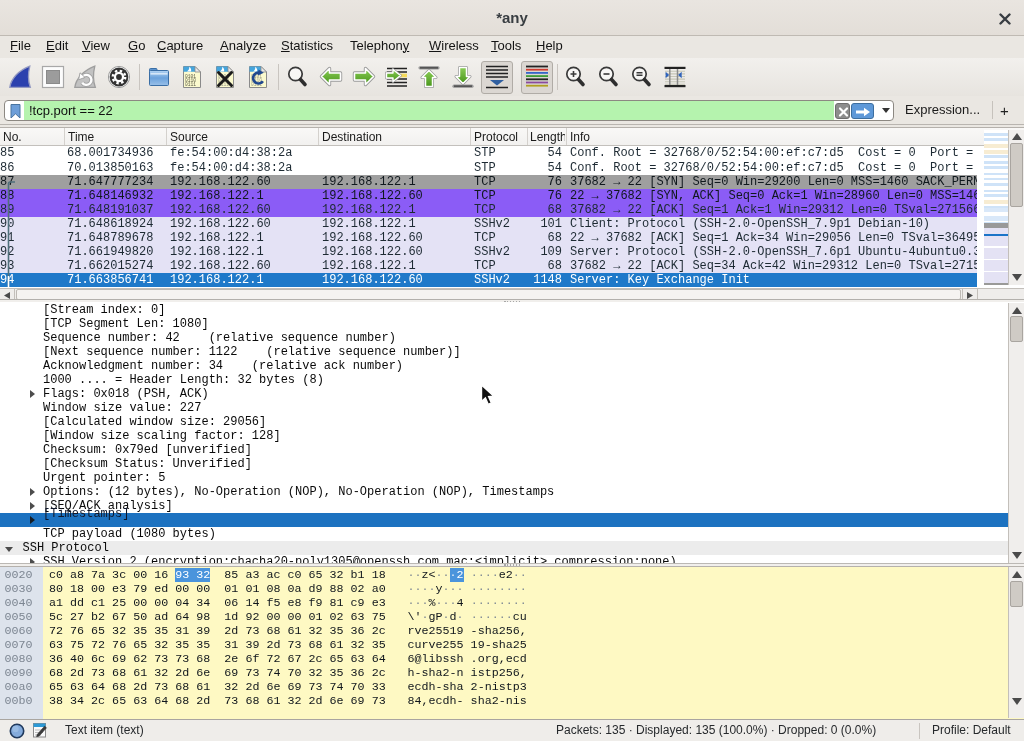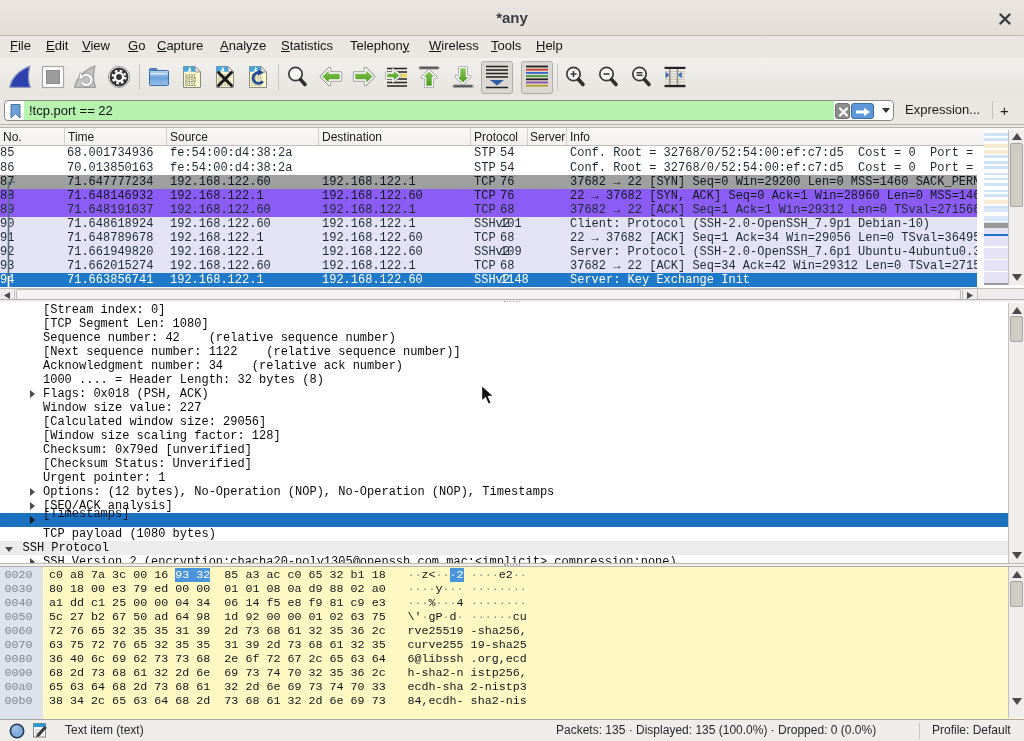--- a/index.html
+++ b/index.html
@@ -40,21 +40,21 @@
   .hc{position:absolute;top:1px;height:16px;line-height:16px;}
   .hdiv{position:absolute;top:0;width:1px;height:17px;background:#d4d1cd;}
   .prow{position:absolute;left:0;width:977px;height:14.1px;line-height:14.1px;
     font-family:"Liberation Mono",monospace;font-size:12px;color:#1d2a33;overflow:hidden;}
   .prow span{position:absolute;top:0;height:14.1px;line-height:14.2px;white-space:pre;}
   .c-no{left:0;width:62px;text-align:left;}
   .c-t{left:67px;}
   .c-s{left:170px;}
   .c-d{left:322px;}
   .c-p{left:474px;}
-  .c-l{left:500px;width:62px;text-align:left;}
+  .c-l{left:500px;width:62px;text-align:right;}
   .c-i{left:570px;}
   
   #dpane{left:0;top:303px;width:1024px;height:260px;background:#fff;overflow:hidden;}
   .dl{position:absolute;left:43px;height:14px;line-height:14px;white-space:pre;
     font-family:"Liberation Mono",monospace;font-size:12px;color:#0a0a0a;}
   .tri{position:absolute;width:0;height:0;border-left:5px solid #4c4c4c;
     border-top:4px solid transparent;border-bottom:4px solid transparent;}
   .trid{position:absolute;width:0;height:0;border-top:5px solid #4c4c4c;
     border-left:4px solid transparent;border-right:4px solid transparent;}
   
@@ -289,21 +289,21 @@
   <div id="plus">+</div>
 </div>
 
 <div id="plist" class="abs">
   <div id="phead">
     <div class="hc" style="left:3px">No.</div>
     <div class="hc" style="left:68px">Time</div>
     <div class="hc" style="left:170px">Source</div>
     <div class="hc" style="left:322px">Destination</div>
     <div class="hc" style="left:474px">Protocol</div>
-    <div class="hc" style="left:530px;width:35px;overflow:hidden;">Server</div>
+    <div class="hc" style="left:530px;width:35px;overflow:hidden;">Length</div>
     <div class="hc" style="left:570px">Info</div>
     <div class="hdiv" style="left:64px"></div>
     <div class="hdiv" style="left:166px"></div>
     <div class="hdiv" style="left:318px"></div>
     <div class="hdiv" style="left:470px"></div>
     <div class="hdiv" style="left:527px"></div>
     <div class="hdiv" style="left:566px"></div>
   </div>
   <div id="prows">
     <div class="prow" style="top:18.4px;background:#fff">
@@ -450,21 +450,21 @@
   <div class="dl" style="top:42.5px">[Next sequence number: 1122    (relative sequence number)]</div>
   <div class="dl" style="top:56.5px">Acknowledgment number: 34    (relative ack number)</div>
   <div class="dl" style="top:70.5px">1000 .... = Header Length: 32 bytes (8)</div>
   <div class="tri" style="left:30px;top:87.5px"></div>
   <div class="dl" style="top:84.5px">Flags: 0x018 (PSH, ACK)</div>
   <div class="dl" style="top:98.5px">Window size value: 227</div>
   <div class="dl" style="top:112.5px">[Calculated window size: 29056]</div>
   <div class="dl" style="top:126.5px">[Window size scaling factor: 128]</div>
   <div class="dl" style="top:140.5px">Checksum: 0x79ed [unverified]</div>
   <div class="dl" style="top:154.5px">[Checksum Status: Unverified]</div>
-  <div class="dl" style="top:168.5px">Urgent pointer: 1</div>
+  <div class="dl" style="top:168.5px">Urgent pointer: 5</div>
   <div class="tri" style="left:30px;top:185.5px"></div>
   <div class="dl" style="top:182.5px">Options: (12 bytes), No-Operation (NOP), No-Operation (NOP), Timestamps</div>
   <div class="tri" style="left:30px;top:199.5px"></div>
   <div class="dl" style="top:196.5px">[SEQ/ACK analysis]</div>
   <div style="position:absolute;left:0;top:210.5px;width:1008px;height:14px;background:#1d72c0;"></div>
   <div class="tri" style="left:30px;top:213.5px;border-left-color:#161d24"></div>
   <div class="dl" style="top:205px;color:#0f172a">[Timestamps]</div>
   <div class="dl" style="top:224.5px">TCP payload (1080 bytes)</div>
   <div style="position:absolute;left:0;top:238.5px;width:1008px;height:14px;background:#ececec;"></div>
   <div class="trid" style="left:5px;top:244.5px"></div>

